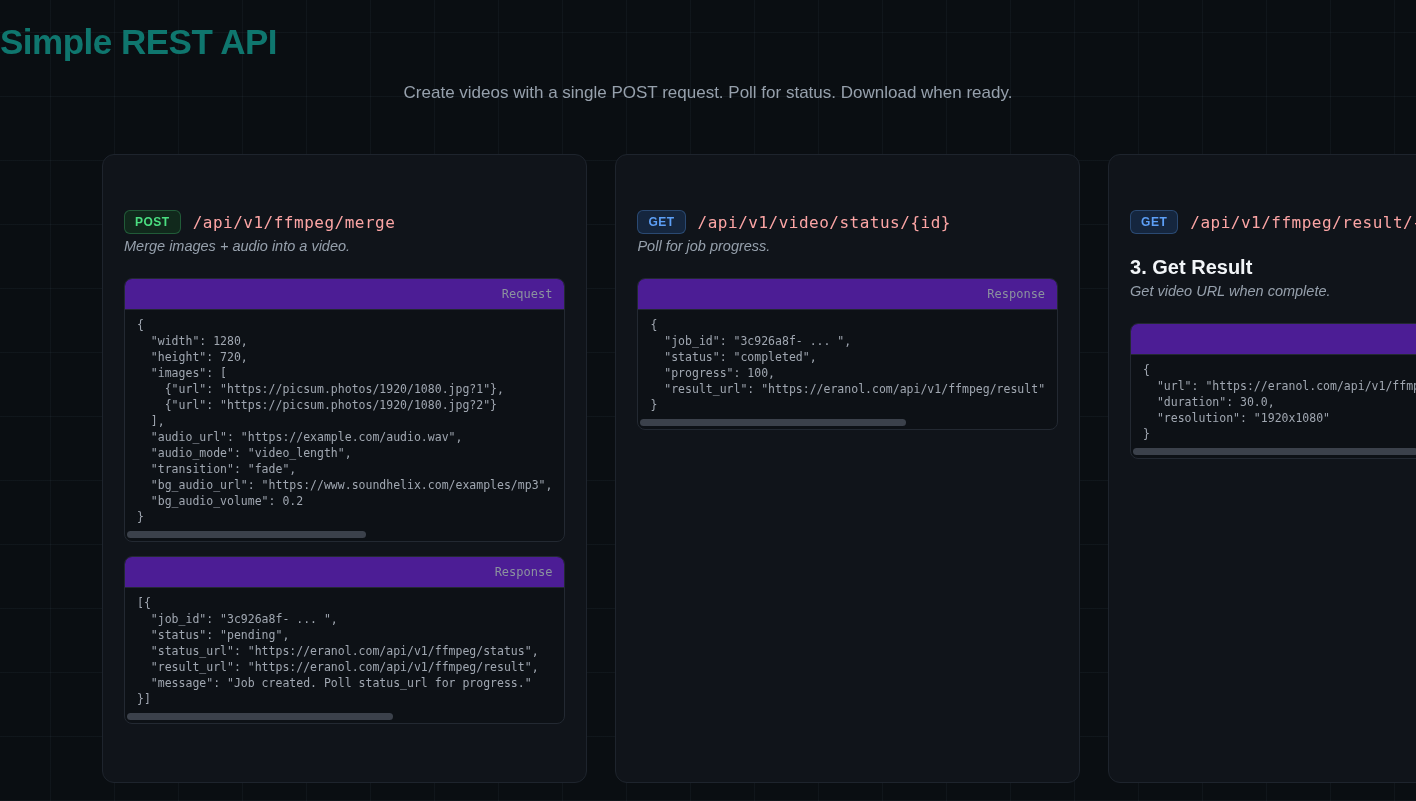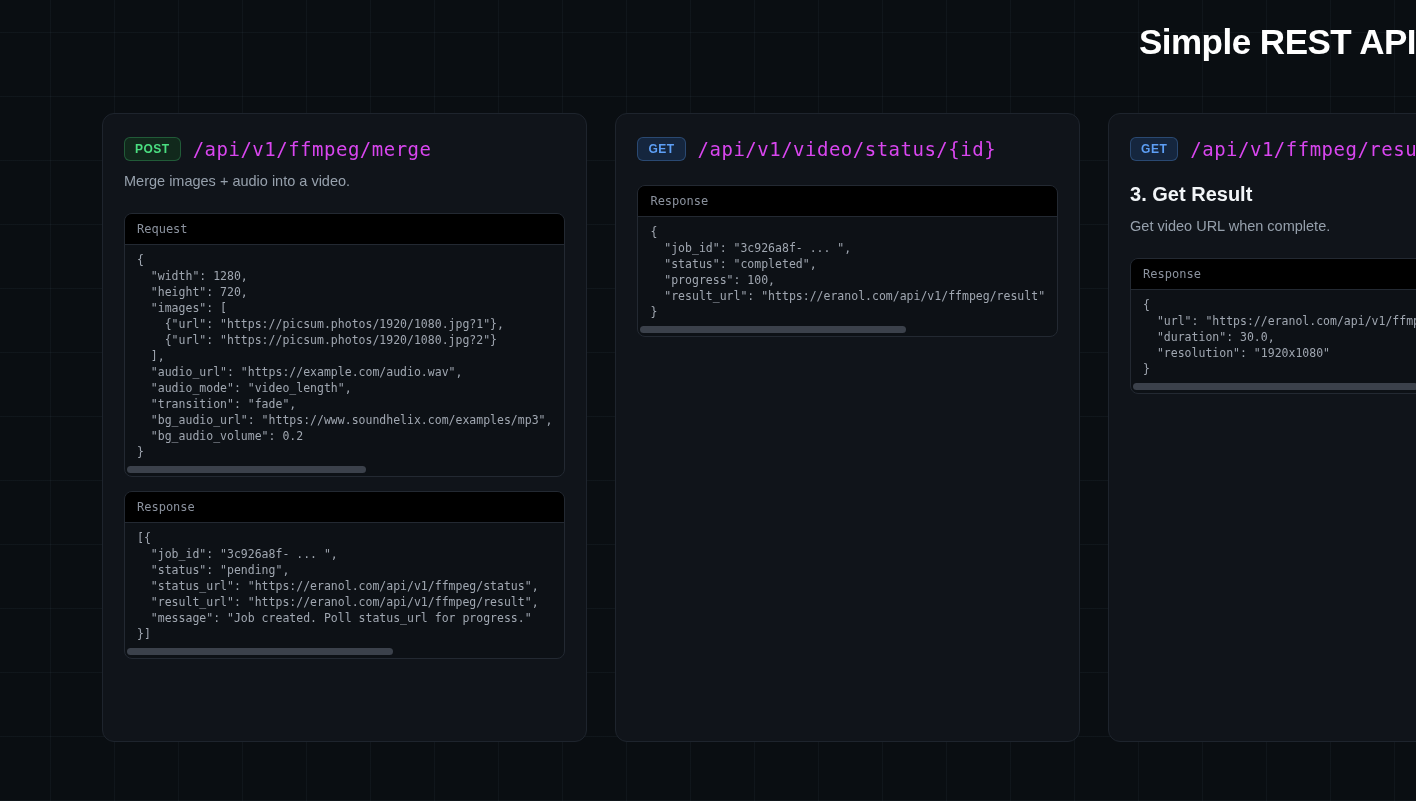--- a/index.html
+++ b/index.html
@@ -13,25 +13,25 @@
       linear-gradient(rgba(140,170,190,0.055) 1px, transparent 1px),
       linear-gradient(90deg, rgba(140,170,190,0.055) 1px, transparent 1px);
     background-size: 64px 64px;
     background-position: 50px 32px;
     color: #e5e9ee;
   }
 
   .page { padding-top: 22px; }
 
   h1.title {
-    text-align: right;
+    text-align: left;
     font-size: 35px;
     font-weight: 700;
     letter-spacing: -0.5px;
-    color: #ffffff;
+    color: #0f766e;
   }
 
   p.subtitle {
     text-align: center;
     margin-top: 21px;
     font-size: 17px;
     color: #96a0ac;
   }
 
   .cards {
@@ -48,20 +48,21 @@
     border: 1px solid #1e242d;
     border-radius: 12px;
     padding: 23px 21px 21px 21px;
     min-height: 629px;
   }
 
   .endpoint {
     display: flex;
     align-items: center;
     gap: 12px;
+    margin-top: 32px;
   }
 
   .badge {
     display: inline-block;
     font-size: 12px;
     font-weight: 700;
     letter-spacing: 0.5px;
     padding: 4px 10px;
     border-radius: 6px;
     line-height: 1.2;
@@ -73,54 +74,56 @@
   }
   .badge-get {
     color: #5d9ff6;
     background: #15263e;
     border: 1px solid rgba(96,165,250,0.28);
     text-align: center;
   }
 
   .path {
     font-family: "DejaVu Sans Mono", monospace;
-    font-size: 19px;
+    font-size: 16px;
     letter-spacing: 0.5px;
-    color: #d946ef;
+    color: #fca5a5;
   }
 
   h2.card-title {
     margin-top: 22px;
     font-size: 20px;
     font-weight: 700;
     color: #f2f5f8;
   }
 
   p.desc {
-    margin-top: 12px;
+    margin-top: 4px;
     font-size: 14.5px;
     color: #96a0ac;
+    font-style: italic;
   }
 
   .code-block {
     margin-top: 24px;
     border: 1px solid #232932;
     border-radius: 8px;
     background: #0d1116;
     overflow: hidden;
   }
   .code-block + .code-block { margin-top: 14px; }
 
   .code-header {
     font-family: "DejaVu Sans Mono", monospace;
     font-size: 12px;
     color: #8b929e;
-    background: #000000;
+    background: #4c1d95;
     border-bottom: 1px solid #232932;
     padding: 8px 12px;
+    text-align: right;
   }
 
   pre.code-body {
     font-family: "DejaVu Sans Mono", monospace;
     font-size: 11.5px;
     line-height: 16px;
     color: #a0a7b1;
     padding: 7px 12px 4px 12px;
     white-space: pre;
     overflow: hidden;
@@ -139,20 +142,21 @@
   .sb-61 { width: 61%; }
   .sb-64 { width: 64%; }
   .sb-75 { width: 75%; }
 </style>
 </head>
 <body>
 
 <div class="page">
 
   <h1 class="title">Simple REST API</h1>
+  <p class="subtitle">Create videos with a single POST request. Poll for status. Download when ready.</p>
 
   <div class="cards">
 
     <section class="card">
       <div class="endpoint">
         <span class="badge badge-post">POST</span>
         <code class="path">/api/v1/ffmpeg/merge</code>
       </div>
       <p class="desc">Merge images + audio into a video.</p>
 
@@ -189,20 +193,21 @@
           <div class="sb-thumb sb-61"></div>
         </div>
       </div>
     </section>
 
     <section class="card">
       <div class="endpoint">
         <span class="badge badge-get">GET</span>
         <code class="path">/api/v1/video/status/{id}</code>
       </div>
+      <p class="desc">Poll for job progress.</p>
 
       <div class="code-block">
         <div class="code-header">Response</div>
         <pre class="code-body">{
   "job_id": "3c926a8f- ... ",
   "status": "completed",
   "progress": 100,
   "result_url": "https://eranol.com/api/v1/ffmpeg/result"
 }</pre>
         <div class="sb-track">

